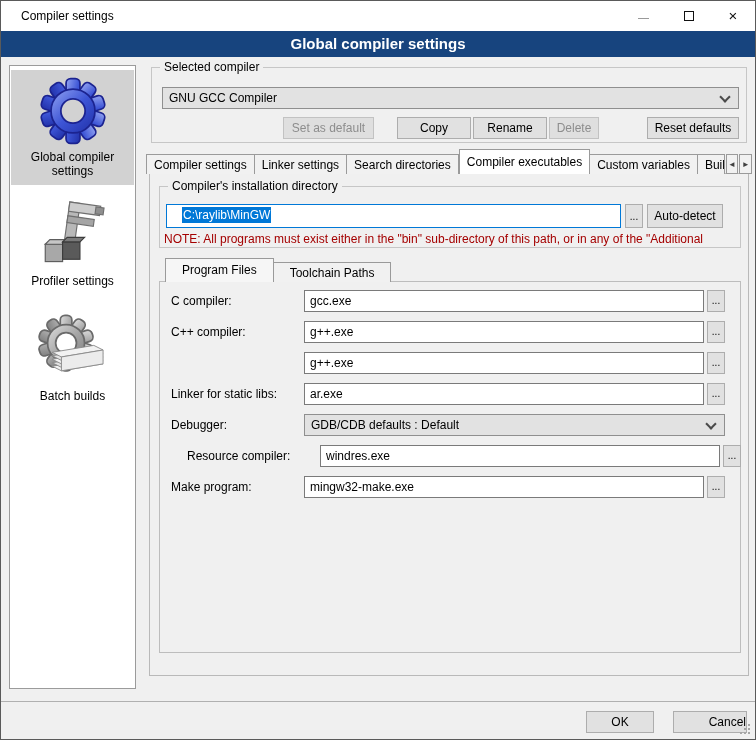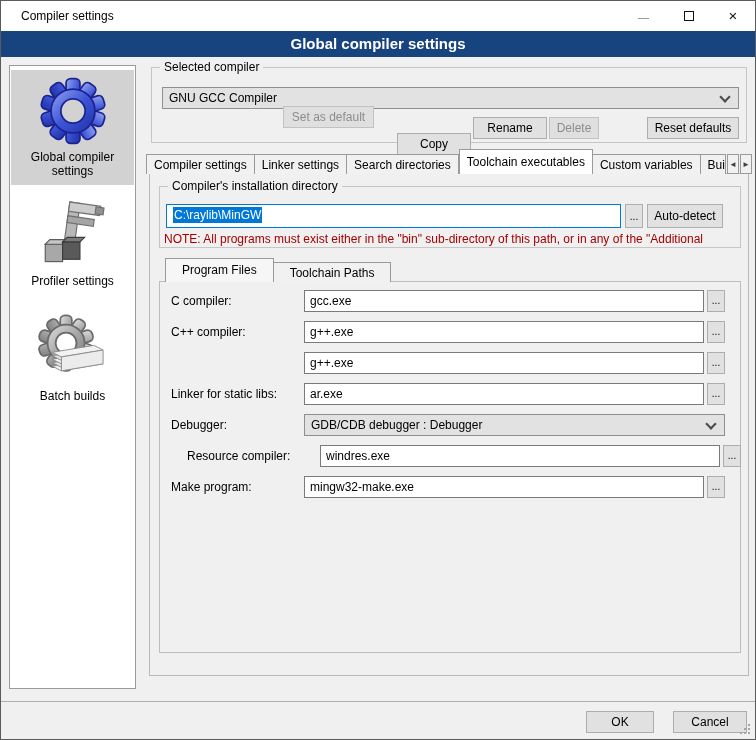--- a/index.html
+++ b/index.html
@@ -42,21 +42,21 @@
        border:1px solid #9a9a9a;border-bottom:none;white-space:nowrap;cursor:default;}
   .tab + .tab{border-left:none;}
   .tab.selected{height:25px;line-height:24px;background:#ffffff;border-left:1px solid #9a9a9a;position:relative;z-index:4;}
   .tab.trunc{width:34px;overflow:hidden;padding-right:0;}
   .tab-arrow{width:17px;height:20px;background:#f1f1f1;border:1px solid #9a9a9a;font-size:8px;line-height:17px;
              color:#404040;padding:0;margin-left:1px;cursor:default;}
   
   .page{position:absolute;left:148px;top:172px;width:600px;height:503px;border:1px solid #b9b9b9;background:#f0f0f0;z-index:1;}
   
   .pathbox{position:absolute;left:165px;top:203px;width:455px;height:24px;background:#ffffff;border:1px solid #0078d7;z-index:2;}
-  .pathsel{display:inline-block;margin:2px 0 0 6px;background:#0078d7;color:#ffffff;font-size:12px;line-height:16px;padding:0 1px;}
+  .pathsel{display:inline-block;margin:2px 0 0 15px;background:#0078d7;color:#ffffff;font-size:12px;line-height:16px;padding:0 1px;}
   .note{position:absolute;left:163px;top:231px;width:578px;font-size:12px;color:#a40000;white-space:nowrap;overflow:hidden;z-index:2;}
   
   .subtabstrip{position:absolute;left:164px;top:257px;height:24px;display:flex;align-items:flex-end;z-index:3;}
   .subtab{height:20px;padding:0 16px;font-size:12px;line-height:20px;background:#f1f1f1;border:1px solid #9a9a9a;border-bottom:none;white-space:nowrap;cursor:default;}
   .subtab + .subtab{border-left:none;}
   .subtab.selected{height:24px;line-height:23px;background:#f6f6f6;position:relative;z-index:4;}
   .subpage{position:absolute;left:158px;top:280px;width:582px;height:372px;border:1px solid #bdbdbd;background:#f0f0f0;z-index:2;}
   
   .frow{position:absolute;left:148px;width:600px;height:22px;z-index:3;}
   .flabel{position:absolute;left:22px;top:0;line-height:22px;font-size:12px;color:#000;white-space:nowrap;}
@@ -161,32 +161,32 @@
       <span class="side-label">Batch builds</span>
     </div>
   </div>
 
   <div class="group" style="left:150px;top:66px;width:596px;height:76px;">
     <span class="group-label">Selected compiler</span>
     <div class="combo" style="left:10px;top:19px;width:577px;">
       <span class="combo-text">GNU GCC Compiler</span>
       <span class="chev"></span>
     </div>
-    <button class="btn disabled" style="left:131px;top:38px;width:91px;">Set as default</button>
-    <button class="btn" style="left:245px;top:49px;width:74px;margin-top:16px;">Copy</button>
+    <button class="btn disabled" style="left:131px;top:49px;width:91px;">Set as default</button>
+    <button class="btn" style="left:245px;top:49px;width:74px;">Copy</button>
     <button class="btn" style="left:321px;top:49px;width:74px;">Rename</button>
     <button class="btn disabled" style="left:397px;top:49px;width:50px;">Delete</button>
     <button class="btn" style="left:495px;top:49px;width:92px;">Reset defaults</button>
   </div>
 
   <div class="tabstrip">
     <div class="tab">Compiler settings</div>
     <div class="tab">Linker settings</div>
     <div class="tab">Search directories</div>
-    <div class="tab selected">Toolchain executables</div>
+    <div class="tab selected">Compiler executables</div>
     <div class="tab">Custom variables</div>
     <div class="tab trunc">Build</div>
     <button class="tab-arrow"><span>◄</span></button>
     <button class="tab-arrow"><span>►</span></button>
   </div>
 
   <div class="page"></div>
 
   <div class="group" style="left:158px;top:185px;width:582px;height:62px;z-index:2;">
     <span class="group-label" style="background:#f0f0f0;">Compiler's installation directory</span>
@@ -219,33 +219,33 @@
     <button class="browse">...</button>
   </div>
   <div class="frow" style="top:382px;">
     <span class="flabel">Linker for static libs:</span>
     <input class="finput" value="ar.exe" style="">
     <button class="browse">...</button>
   </div>
   <div class="frow" style="top:413px;">
     <span class="flabel">Debugger:</span>
     <div class="combo">
-      <span class="combo-text">GDB/CDB debugger : Debugger</span>
+      <span class="combo-text">GDB/CDB defaults : Default</span>
       <span class="chev"></span>
     </div>
   </div>
   <div class="frow" style="top:444px;margin-left:16px;">
     <span class="flabel">Resource compiler:</span>
     <input class="finput" value="windres.exe" style="">
     <button class="browse">...</button>
   </div>
   <div class="frow" style="top:475px;">
     <span class="flabel">Make program:</span>
     <input class="finput" value="mingw32-make.exe" style="">
     <button class="browse">...</button>
   </div>
 
   <div class="footline"></div>
   <button class="btn" style="left:585px;top:710px;width:68px;">OK</button>
-  <button class="btn" style="left:672px;top:710px;width:74px;">Cancel</button>
+  <button class="btn" style="left:672px;top:710px;width:74px;text-align:right;">Cancel</button>
   <div class="grip"></div>
 
 </div>
 
 </body></html>

